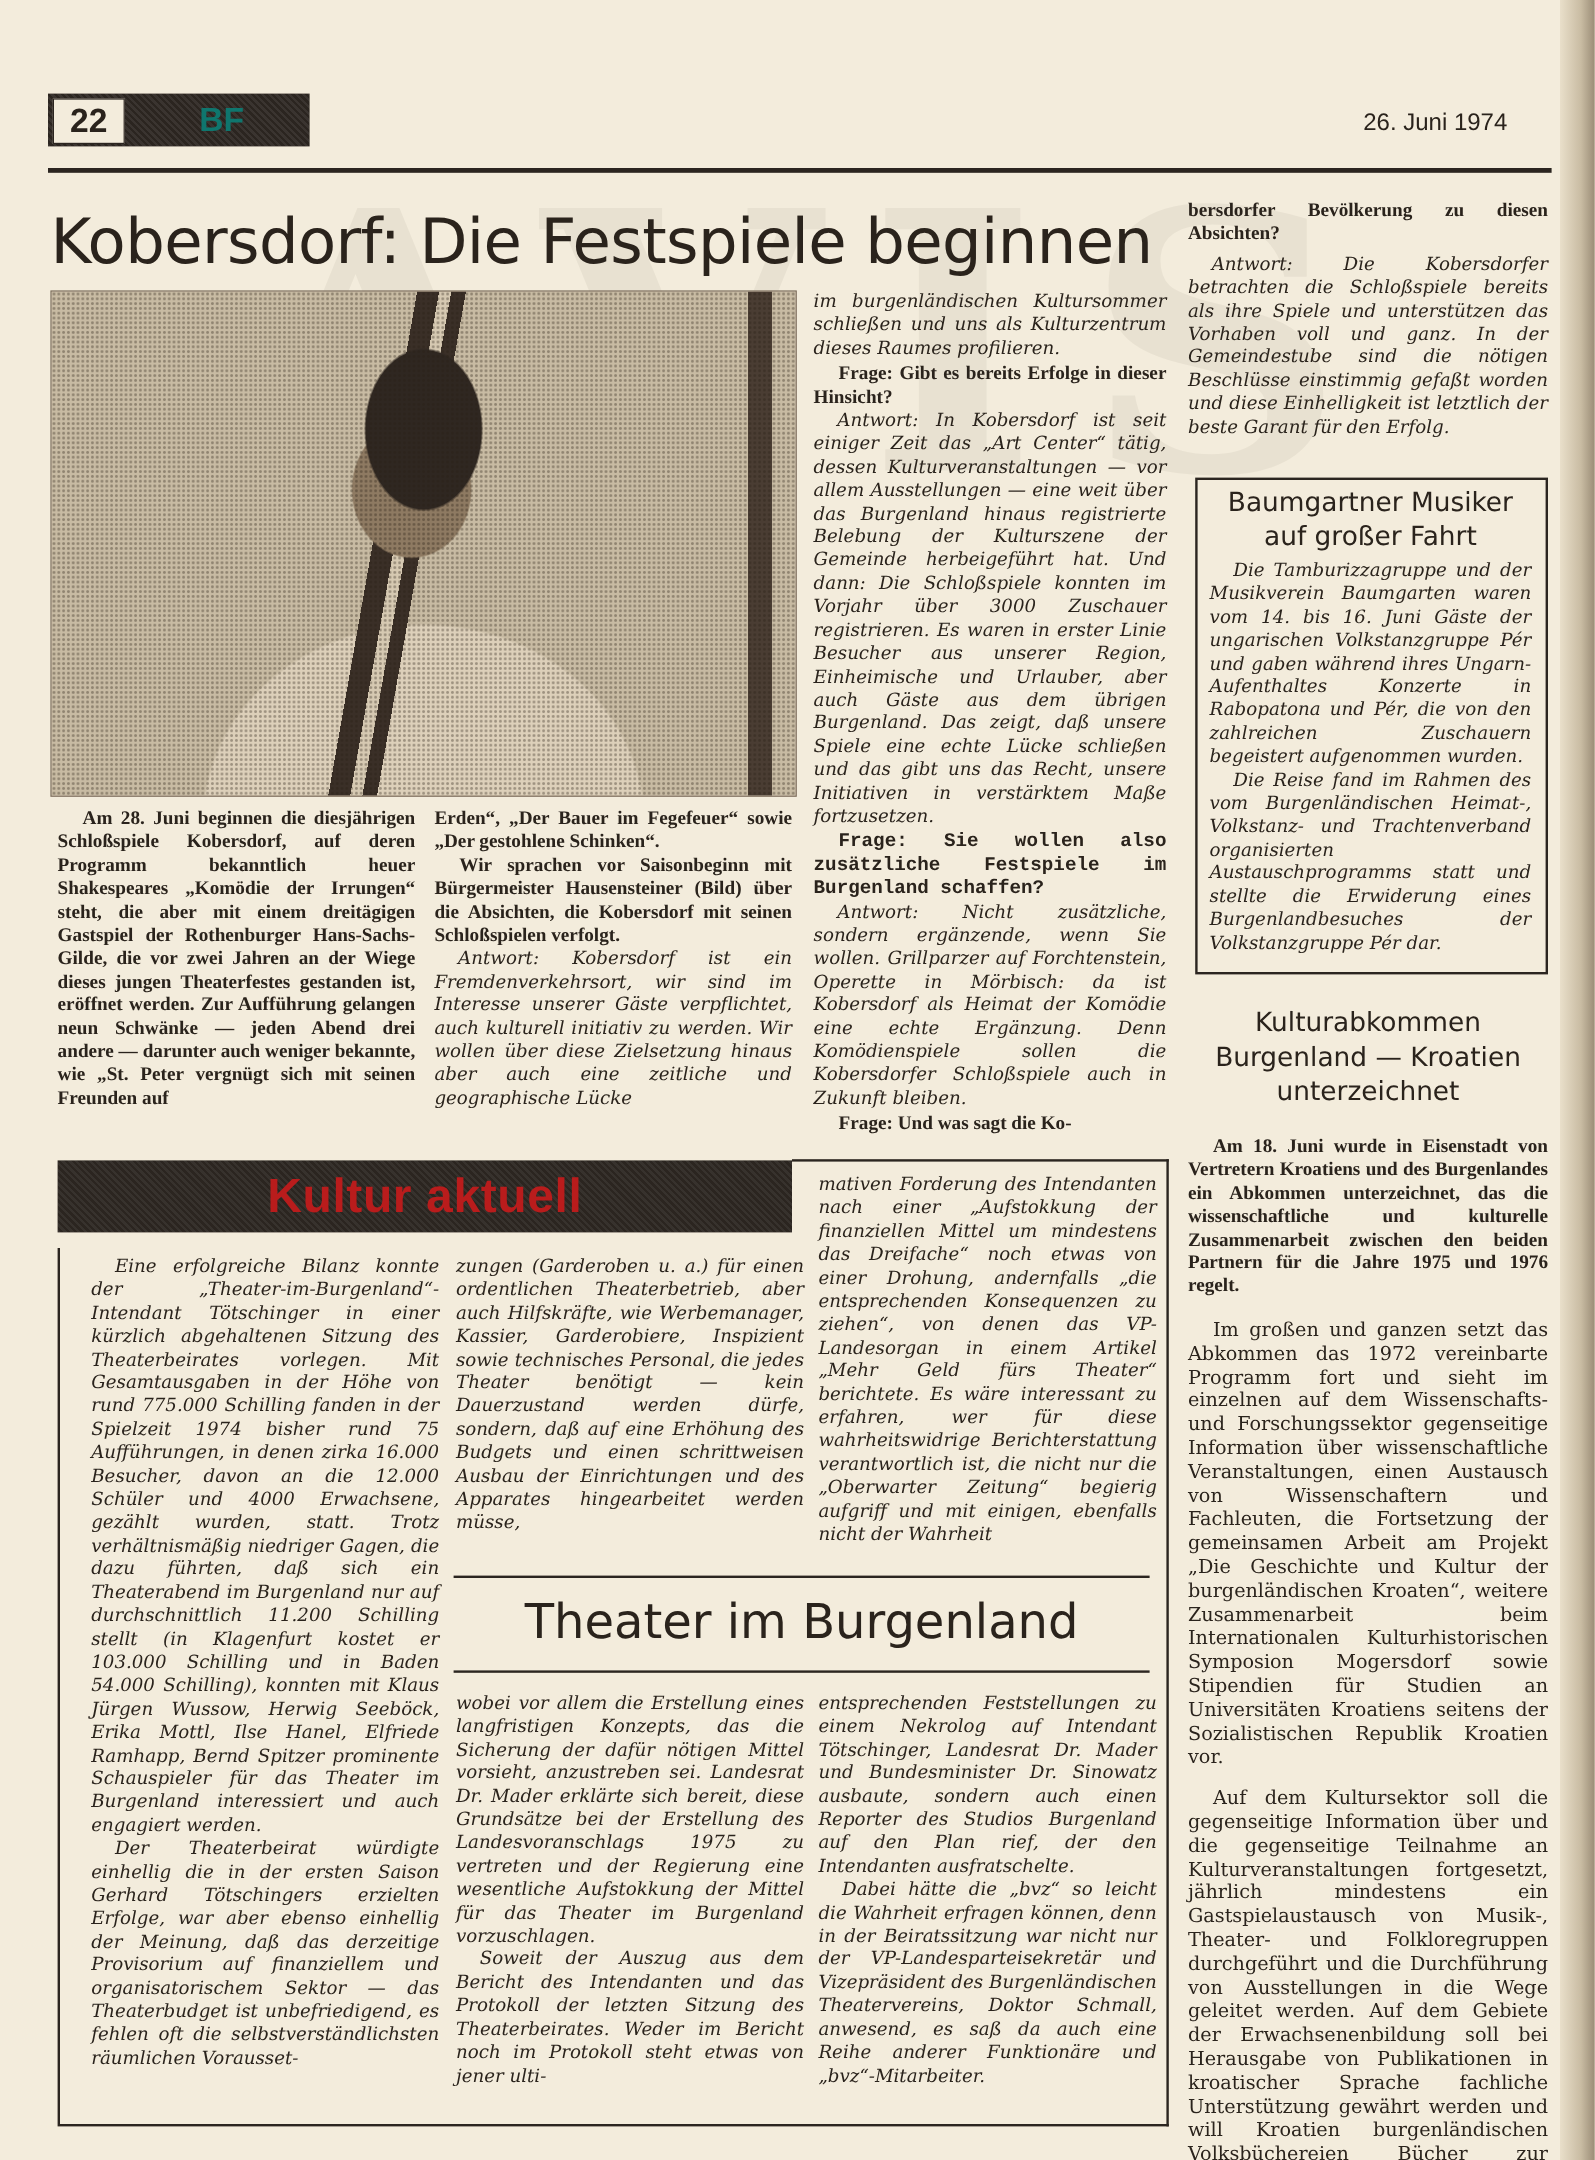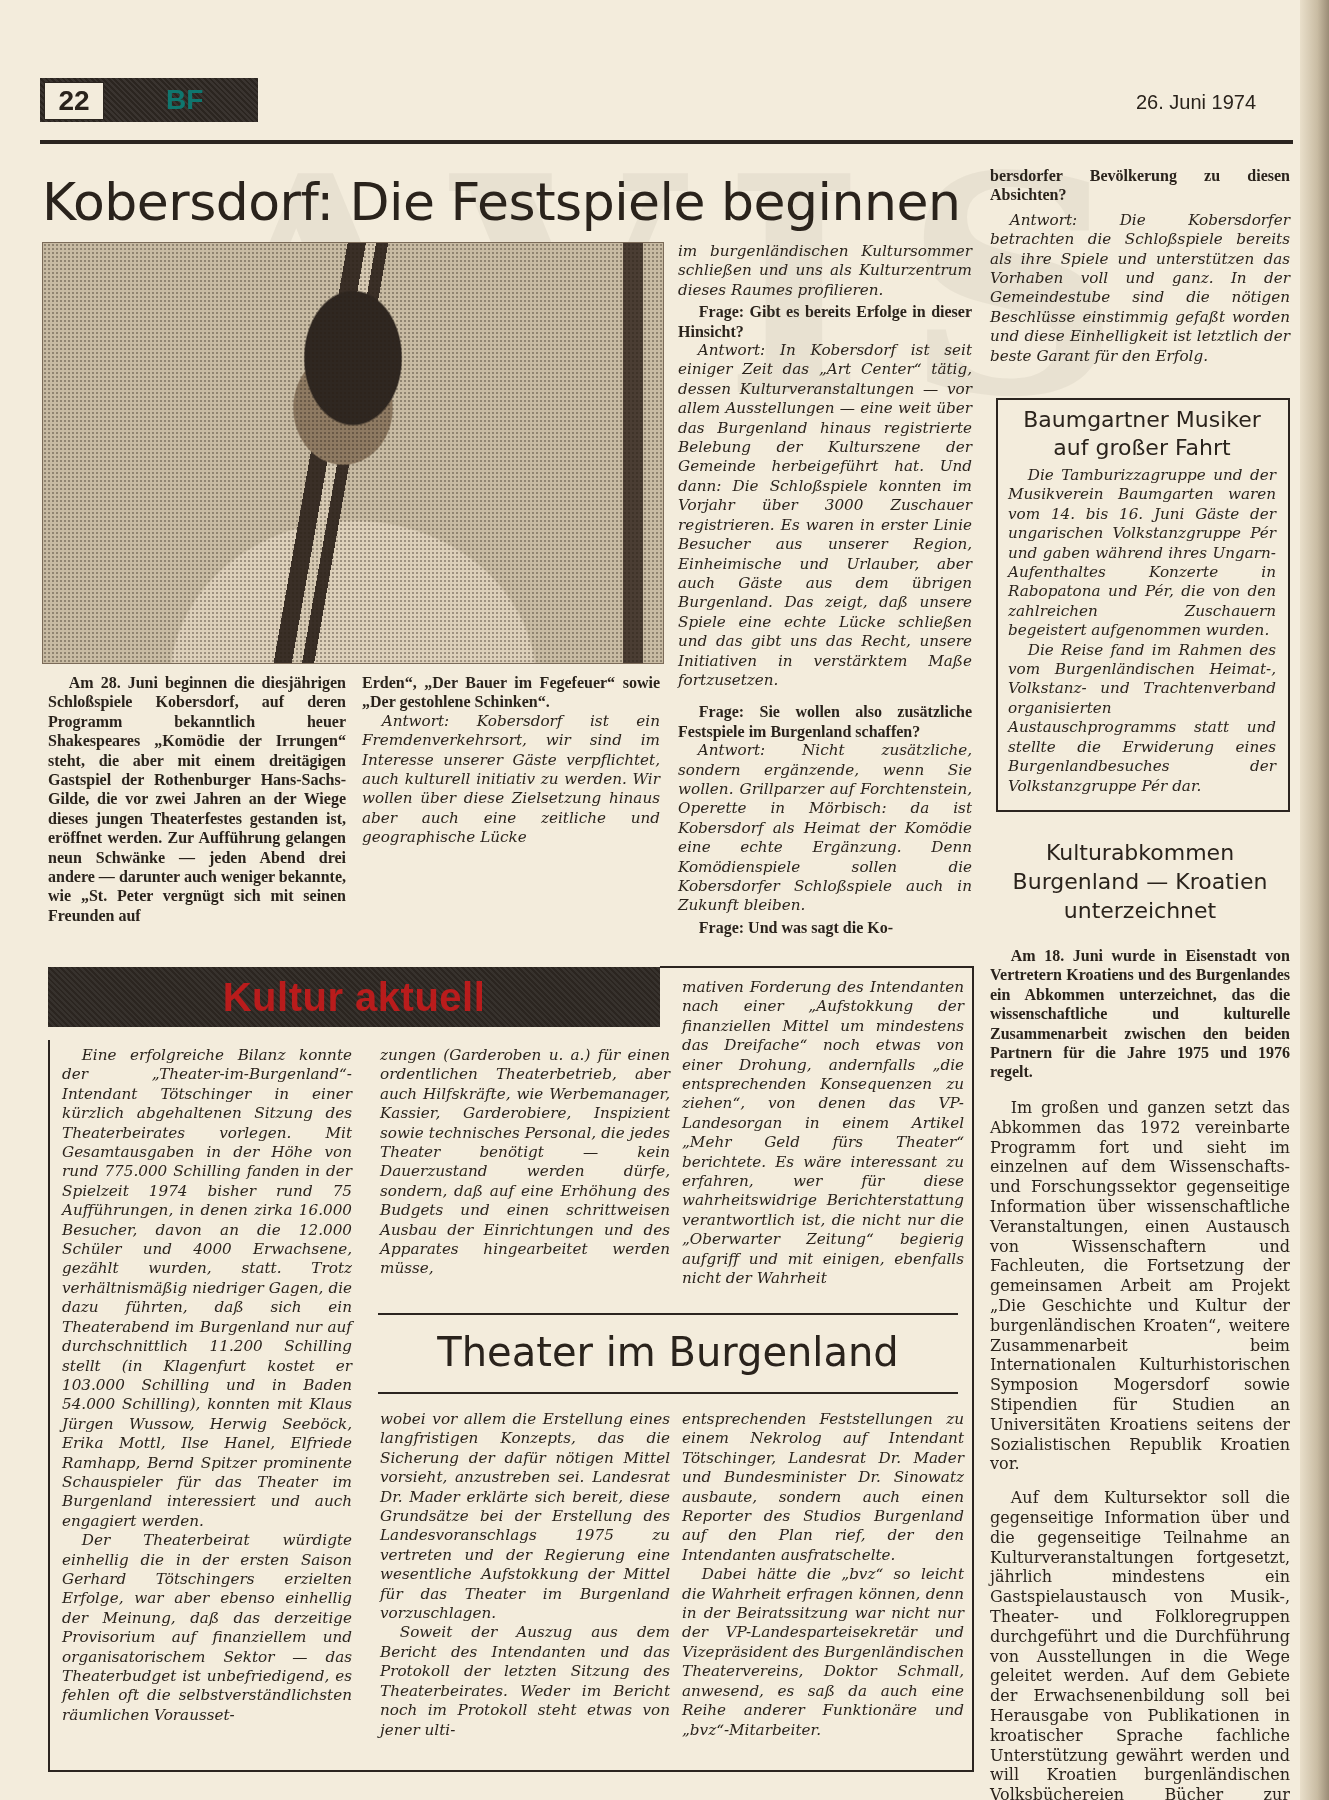--- a/index.html
+++ b/index.html
@@ -74,31 +74,32 @@
 <div class="abs sans" id="headline">Kobersdorf: Die Festspiele beginnen</div>
 <div class="abs" id="photo" title="Bürgermeister Hausensteiner"></div>
 
 <div class="abs col1 bdtxt" style="top:673px;text-align:justify;">
   <p style="margin:0;text-indent:1.3em;">Am 28. Juni beginnen die diesjährigen Schloßspiele Kobersdorf, auf deren Programm bekanntlich heuer Shakespeares „Komödie der Irrungen“ steht, die aber mit einem dreitägigen Gastspiel der Rothenburger Hans-Sachs-Gilde, die vor zwei Jahren an der Wiege dieses jungen Theaterfestes gestanden ist, eröffnet werden. Zur Aufführung gelangen neun Schwänke — jeden Abend drei andere — darunter auch weniger bekannte, wie „St. Peter vergnügt sich mit seinen Freunden auf</p>
 </div>
 
 <div class="abs col2" style="top:673px;">
   <div class="bdtxt" style="text-align:justify;">
     <p style="margin:0;">Erden“, „Der Bauer im Fegefeuer“ sowie „Der gestohlene Schinken“.</p>
+    <p style="margin:0;text-indent:1.3em;">Wir sprachen vor Saisonbeginn mit Bürgermeister Hausensteiner (Bild) über die Absichten, die Kobersdorf mit seinen Schloßspielen verfolgt.</p>
   </div>
   <div class="txt it">
       <p>Antwort: Kobersdorf ist ein Fremdenverkehrsort, wir sind im Interesse unserer Gäste verpflichtet, auch kulturell initiativ zu werden. Wir wollen über diese Zielsetzung hinaus aber auch eine zeitliche und geographische Lücke</p>
     </div>
 </div>
 
 <div class="abs col3 txt" style="top:242px;">
   <p class="it noind">im burgenländischen Kultursommer schließen und uns als Kulturzentrum dieses Raumes profilieren.</p>
   <p class="bdtxt" style="margin-top:2px;">Frage: Gibt es bereits Erfolge in dieser Hinsicht?</p>
   <p class="it">Antwort: In Kobersdorf ist seit einiger Zeit das „Art Center“ tätig, dessen Kulturveranstaltungen — vor allem Ausstellungen — eine weit über das Burgenland hinaus registrierte Belebung der Kulturszene der Gemeinde herbeigeführt hat. Und dann: Die Schloßspiele konnten im Vorjahr über 3000 Zuschauer registrieren. Es waren in erster Linie Besucher aus unserer Region, Einheimische und Urlauber, aber auch Gäste aus dem übrigen Burgenland. Das zeigt, daß unsere Spiele eine echte Lücke schließen und das gibt uns das Recht, unsere Initiativen in verstärktem Maße fortzusetzen.</p>
-  <p class="bdtxt" style="margin-top:12px;">Frage: Sie wollen also zusätzliche Festspiele im Burgenland schaffen?</p>
+  <p class="bdtxt" style="margin-top:2px;font-family:Liberation Mono, monospace;">Frage: Sie wollen also zusätzliche Festspiele im Burgenland schaffen?</p>
   <p class="it">Antwort: Nicht zusätzliche, sondern ergänzende, wenn Sie wollen. Grillparzer auf Forchtenstein, Operette in Mörbisch: da ist Kobersdorf als Heimat der Komödie eine echte Ergänzung. Denn Komödienspiele sollen die Kobersdorfer Schloßspiele auch in Zukunft bleiben.</p>
   <p class="bdtxt" style="margin-top:2px;">Frage: Und was sagt die Ko-</p>
 </div>
 
 <div class="abs col4 txt" style="top:166px;">
   <p class="bdtxt noind">bersdorfer Bevölkerung zu diesen Absichten?</p>
   <p class="it" style="margin-top:6px;">Antwort: Die Kobersdorfer betrachten die Schloßspiele bereits als ihre Spiele und unterstützen das Vorhaben voll und ganz. In der Gemeindestube sind die nötigen Beschlüsse einstimmig gefaßt worden und diese Einhelligkeit ist letztlich der beste Garant für den Erfolg.</p>
 </div>
 
 <div class="abs" id="baum-box"></div>
@@ -124,21 +125,21 @@
   <p style="margin-top:14px;">Auf dem Kultursektor soll die gegenseitige Information über und die gegenseitige Teilnahme an Kulturveranstaltungen fortgesetzt, jährlich mindestens ein Gastspielaustausch von Musik-, Theater- und Folkloregruppen durchgeführt und die Durchführung von Ausstellungen in die Wege geleitet werden. Auf dem Gebiete der Erwachsenenbildung soll bei Herausgabe von Publikationen in kroatischer Sprache fachliche Unterstützung gewährt werden und will Kroatien burgenländischen Volksbüchereien Bücher zur Verfügung stellen.</p>
 </div>
 
 <div class="abs" id="kultur-banner"></div>
 <div class="abs cond" id="kultur-title">Kultur aktuell</div>
 <div class="abs" id="kultur-box-left"></div>
 <div class="abs" id="kultur-box-right"></div>
 <div class="abs" id="kultur-box-top"></div>
 <div class="abs" id="kultur-box-bottom"></div>
 
-<div class="abs txt it" style="left:62px;top:1046px;width:290px;">
+<div class="abs txt it" style="left:76px;top:1046px;width:290px;">
   <p>Eine erfolgreiche Bilanz konnte der „Theater-im-Burgenland“-Intendant Tötschinger in einer kürzlich abgehaltenen Sitzung des Theaterbeirates vorlegen. Mit Gesamtausgaben in der Höhe von rund 775.000 Schilling fanden in der Spielzeit 1974 bisher rund 75 Aufführungen, in denen zirka 16.000 Besucher, davon an die 12.000 Schüler und 4000 Erwachsene, gezählt wurden, statt. Trotz verhältnismäßig niedriger Gagen, die dazu führten, daß sich ein Theaterabend im Burgenland nur auf durchschnittlich 11.200 Schilling stellt (in Klagenfurt kostet er 103.000 Schilling und in Baden 54.000 Schilling), konnten mit Klaus Jürgen Wussow, Herwig Seeböck, Erika Mottl, Ilse Hanel, Elfriede Ramhapp, Bernd Spitzer prominente Schauspieler für das Theater im Burgenland interessiert und auch engagiert werden.</p>
   <p>Der Theaterbeirat würdigte einhellig die in der ersten Saison Gerhard Tötschingers erzielten Erfolge, war aber ebenso einhellig der Meinung, daß das derzeitige Provisorium auf finanziellem und organisatorischem Sektor — das Theaterbudget ist unbefriedigend, es fehlen oft die selbstverständlichsten räumlichen Vorausset-</p>
 </div>
 <div class="abs txt it" style="left:380px;top:1046px;width:290px;">
   <p class="noind">zungen (Garderoben u. a.) für einen ordentlichen Theaterbetrieb, aber auch Hilfskräfte, wie Werbemanager, Kassier, Garderobiere, Inspizient sowie technisches Personal, die jedes Theater benötigt — kein Dauerzustand werden dürfe, sondern, daß auf eine Erhöhung des Budgets und einen schrittweisen Ausbau der Einrichtungen und des Apparates hingearbeitet werden müsse,</p>
 </div>
 <div class="abs txt it" style="left:682px;top:978px;width:282px;">
   <p class="noind">mativen Forderung des Intendanten nach einer „Aufstokkung der finanziellen Mittel um mindestens das Dreifache“ noch etwas von einer Drohung, andernfalls „die entsprechenden Konsequenzen zu ziehen“, von denen das VP-Landesorgan in einem Artikel „Mehr Geld fürs Theater“ berichtete. Es wäre interessant zu erfahren, wer für diese wahrheitswidrige Berichterstattung verantwortlich ist, die nicht nur die „Oberwarter Zeitung“ begierig aufgriff und mit einigen, ebenfalls nicht der Wahrheit</p>
 </div>
 

